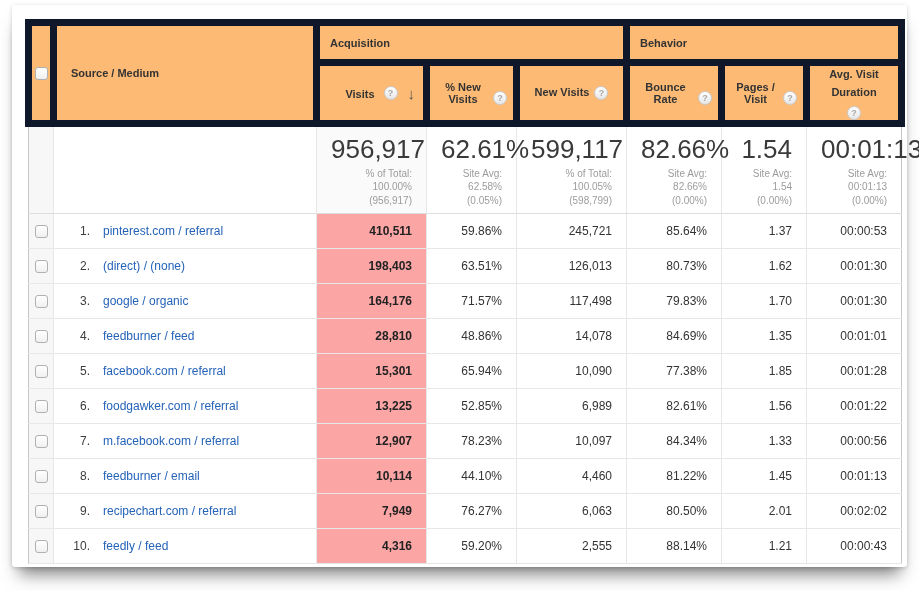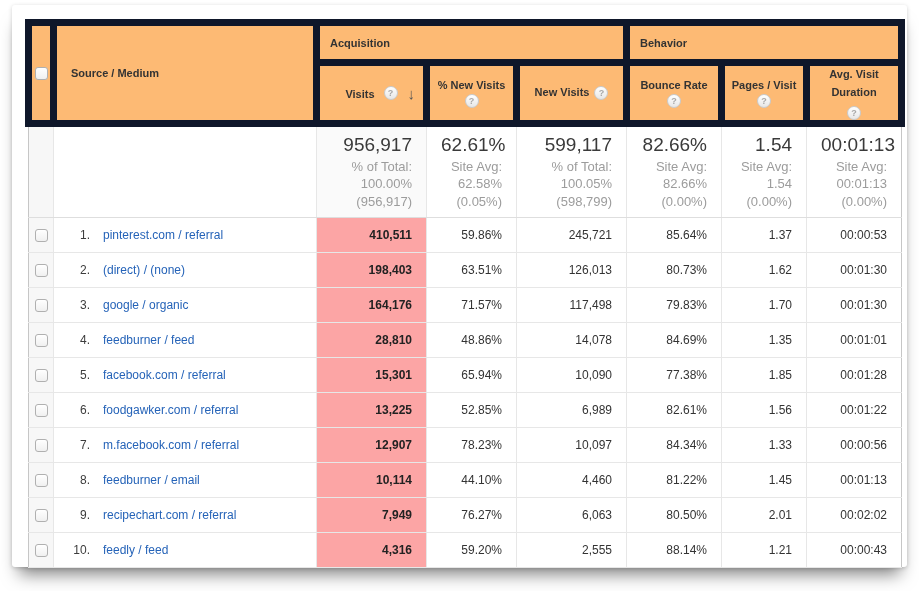--- a/index.html
+++ b/index.html
@@ -40,21 +40,21 @@
     vertical-align: middle;
   }
   th.group-h { height: 40px; text-align: left; padding-left: 10px; }
   th.col-h { height: 58px; text-align: center; padding: 0 6px; margin-top: 48px; }
   th.check-h { text-align: center; }
   th.source-h { text-align: left; padding-left: 14px; }
 
   .hdr-line { display: inline-flex; align-items: center; justify-content: center; gap: 5px; flex-wrap: wrap; line-height: 1.6; }
   .visits-h-wrap { position: relative; display: flex; align-items: flex-end; justify-content: center; gap: 9px; }
   .sort-arrow { position: absolute; right: 2px; top: 50%; transform: translateY(-50%); font-size: 15px; color: #555; font-weight: normal; }
-  th.col-h .stacked { display: flex; flex-direction: column; align-items: center; gap: 3px; }
+  th.col-h .stacked { display: flex; flex-direction: row; align-items: flex-end; gap: 3px; }
 
   .qbadge {
     display: inline-flex; align-items: center; justify-content: center;
     width: 14px; height: 14px; border-radius: 50%;
     border: 1px solid #c9c9c9;
     background: linear-gradient(#ffffff, #e7e7e7);
     color: #a8a8a8; font-size: 9px; font-weight: bold;
     flex: none;
   }
 
@@ -72,22 +72,22 @@
     height: 83px;
     vertical-align: middle;
     text-align: right;
     padding: 6px 14px;
     border-left: 1px solid #e7e7e7;
     border-bottom: 1px solid #dedede;
     background: #fff;
   }
   tr.summary-row td.check-cell { background: #f7f7f7; padding: 0; border-left: none; }
   tr.summary-row td.visits-col { background: #fafafa; }
-  .big { font-size: 19px; color: #3a3a3a; line-height: 1.25; white-space: nowrap; }
-  .sub { font-size: 13px; color: #9c9c9c; line-height: 1.35; white-space: pre-line; margin-top: 1px; }
+  .big { font-size: 26px; color: #3a3a3a; line-height: 1.25; white-space: nowrap; }
+  .sub { font-size: 10px; color: #9c9c9c; line-height: 1.35; white-space: pre-line; margin-top: 1px; }
 
   
   tr.data-row td {
     height: 35px;
     font-size: 12px;
     color: #333;
     border-bottom: 1px solid #e7e7e7;
     border-left: 1px solid #e7e7e7;
     background: #fff;
     vertical-align: middle;

